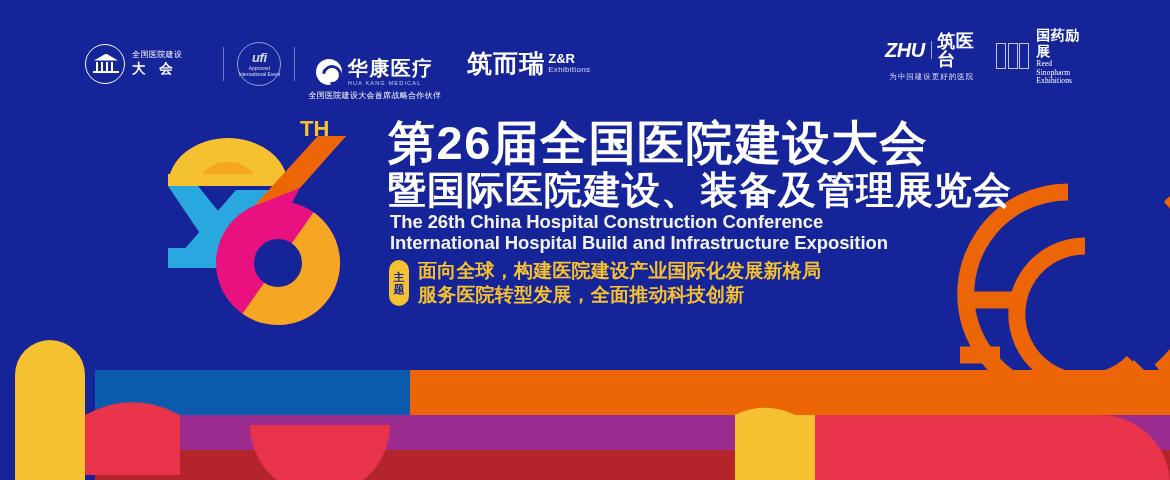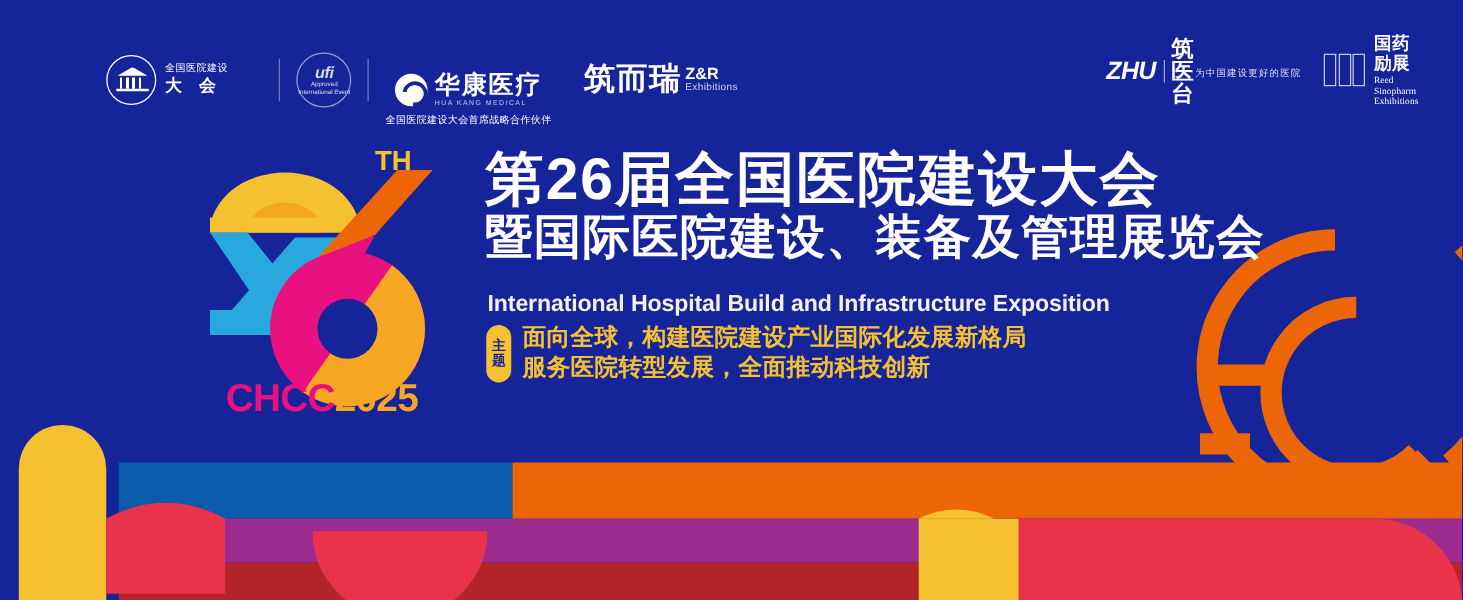--- a/index.html
+++ b/index.html
@@ -61,21 +61,21 @@
   .hk-sub{color:#fff;font-size:8px;letter-spacing:.3px;margin-top:4px;white-space:nowrap;}
 
   
   .zr{display:flex;}
   .zr-cn{color:#fff;font-size:25px;font-weight:700;letter-spacing:1px;line-height:1;}
   .zr-en{margin-left:3px;color:#fff;line-height:1.05;}
   .zr-en .e1{font-size:13px;font-weight:700;}
   .zr-en .e2{font-size:8px;color:rgba(255,255,255,.8);letter-spacing:.3px;}
 
   
-  .zhu{display:flex;flex-direction:row;align-items:center;}
+  .zhu{display:flex;flex-direction:column;align-items:center;}
   .zhu-row{display:flex;align-items:center;}
   .zhu-en{color:#fff;font-size:20px;font-weight:700;font-style:italic;letter-spacing:-.5px;line-height:1;}
   .zhu-bar{width:1px;height:18px;background:rgba(255,255,255,.6);margin:0 6px;}
   .zhu-cn{color:#fff;font-size:18px;font-weight:700;letter-spacing:.5px;line-height:1;}
   .zhu-sub{color:rgba(255,255,255,.85);font-size:7.5px;letter-spacing:1px;margin-top:4px;white-space:nowrap;}
 
   
   .reed{display:flex;align-items:center;font-family:Liberation Serif, serif;}
   .reed-mark{width:34px;height:28px;display:flex;gap:1.5px;flex:none;}
   .reed-mark i{display:block;width:10px;height:26px;border:1px solid rgba(255,255,255,.75);}
@@ -246,26 +246,24 @@
 
     <circle cx="128" cy="155" r="62" fill="#e8117f"></circle>
     <path d="M128 93 a62 62 0 0 1 0 124 Z" fill="#f5a623" transform="rotate(35 128 155)"></path>
     <circle cx="128" cy="155" r="24" fill="#16249a"></circle>
 
     <path d="M104 98 L150 80 L128 120 Z" fill="#e8117f"></path>
 
     <text x="150" y="28" font-family="Liberation Sans, sans-serif" font-size="22" font-weight="700" fill="#f5c131">TH</text>
   </svg>
 
-  <div class="chcc2025">
-    <span class="p1">CHCC</span><span class="p2">2025</span>
-  </div>
 
   <div class="title-cn1">第26届全国医院建设大会</div>
   <div class="title-cn2">暨国际医院建设、装备及管理展览会</div>
+  <div class="title-en1">The 26th China Hospital Construction Conference</div>
   <div class="title-en2">International Hospital Build and Infrastructure Exposition</div>
 
   <div class="theme">
     <div class="theme-badge">
       <span>主</span>
       <span>题</span>
     </div>
     <div class="theme-lines">
       <div>面向全球，构建医院建设产业国际化发展新格局</div>
       <div>服务医院转型发展，全面推动科技创新</div>

